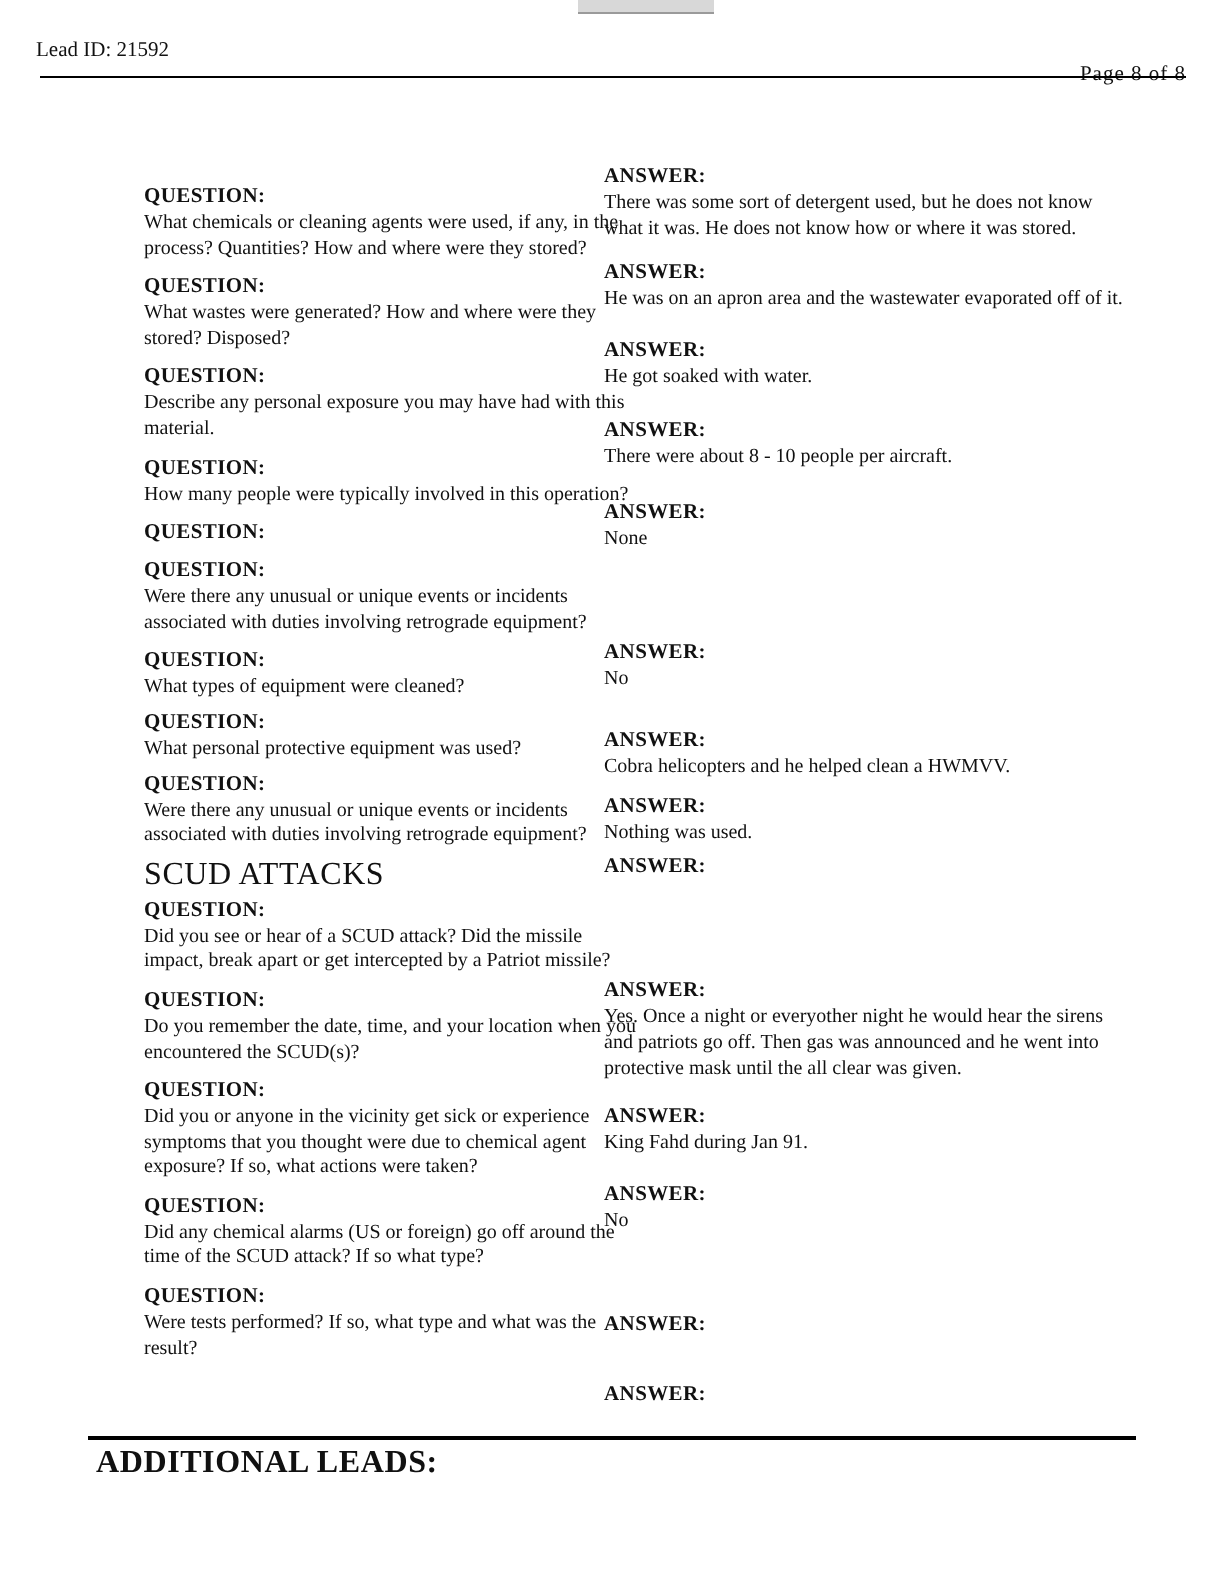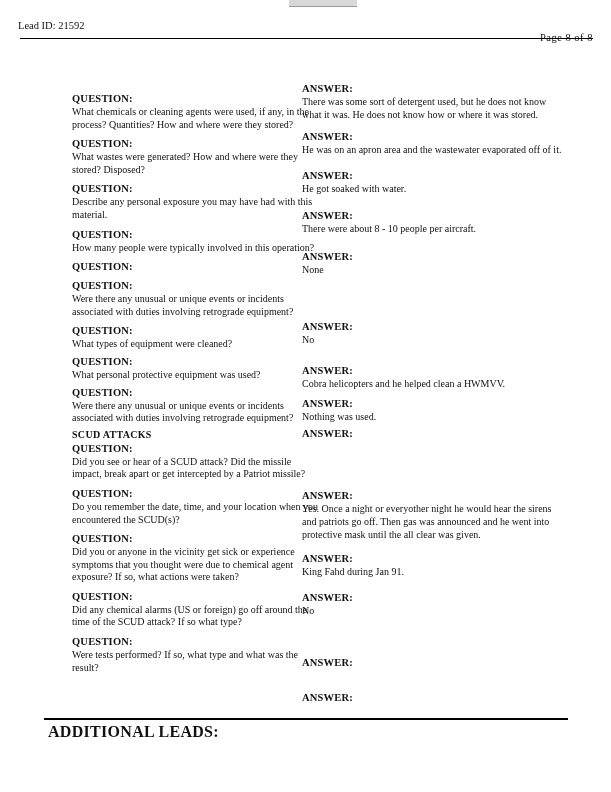--- a/index.html
+++ b/index.html
@@ -110,22 +110,22 @@
     text-align: left;
   }
   .qa-block {
     margin-bottom: 6px;
   }
   .qa-block.tight {
     margin-bottom: 4px;
   }
 
   .section-heading {
-    font-size: 10px;
-    font-weight: bold;
+    font-size: 16px;
+    font-weight: normal;
     letter-spacing: 0.3px;
     margin: 2px 0 2px 0;
   }
   .section-heading-underline {
     display: inline-block;
   }
 
   .additional-leads {
     position: absolute;
     left: 48px;

